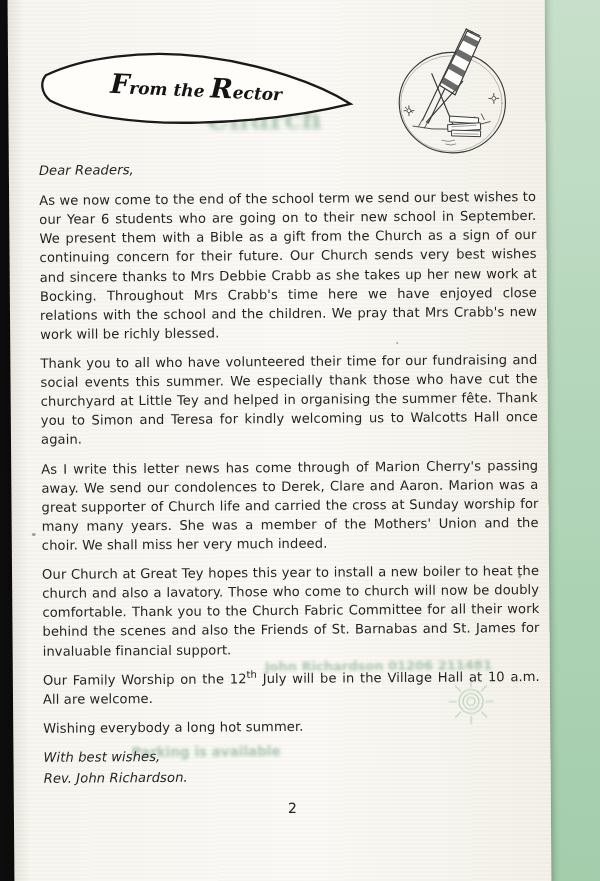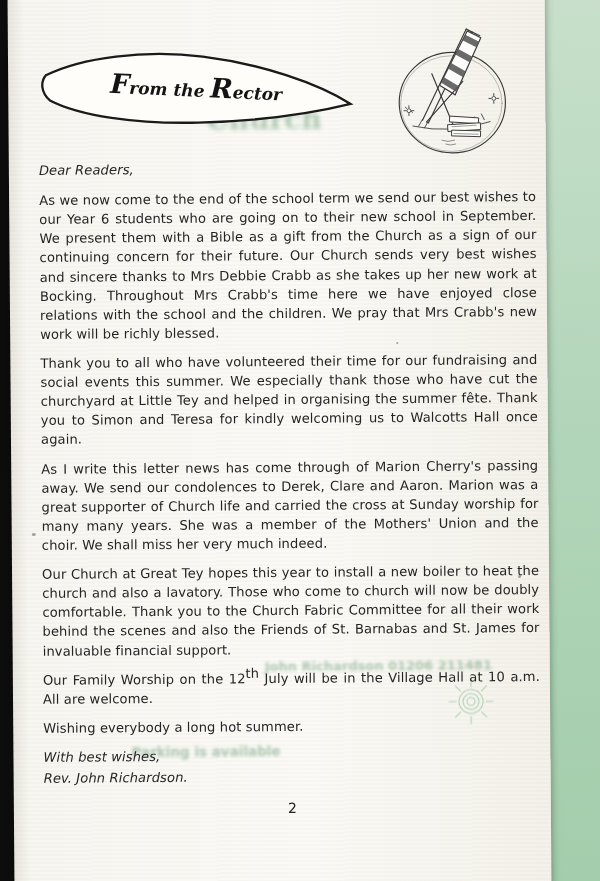--- a/index.html
+++ b/index.html
@@ -93,21 +93,21 @@
     line-height: 1.46;
     letter-spacing: 0.1px;
   }
   .letter p { margin: 0 0 10px 0; }
   .para { text-align: justify; }
   .greeting {
     font-style: italic;
     margin-bottom: 11px !important;
   }
   sup.ordinal {
-    font-size: 13px;
+    font-size: 10px;
     vertical-align: super;
     line-height: 0;
   }
   .signoff, .signature {
     font-style: italic;
     margin-bottom: 2px !important;
   }
   .page-number {
     margin-top: 14px;
     text-align: center;

